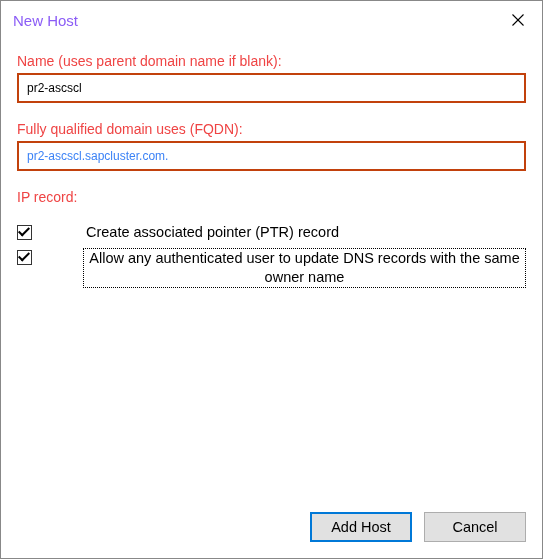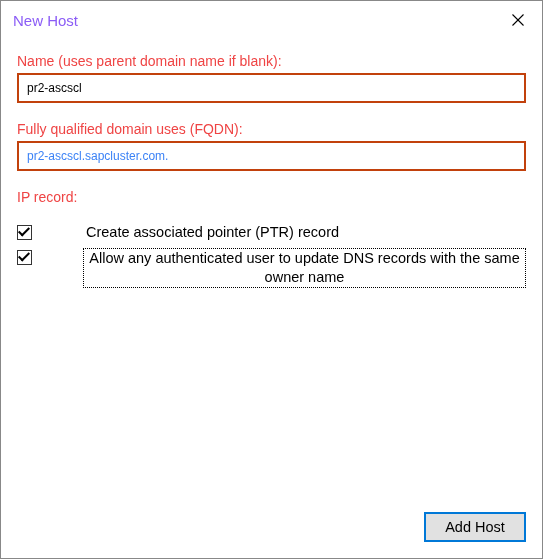--- a/index.html
+++ b/index.html
@@ -168,14 +168,15 @@
 
     <div class="checkbox-row">
       <div class="checkbox-box checked"></div>
       <span class="checkbox-label focused">Allow any authenticated user to update DNS records with the same owner name</span>
     </div>
 
   </div>
 
   <div class="button-row">
     <button class="btn primary">Add Host</button>
+    <button class="btn">Cancel</button>
   </div>
 </div>
 
 </body></html>

